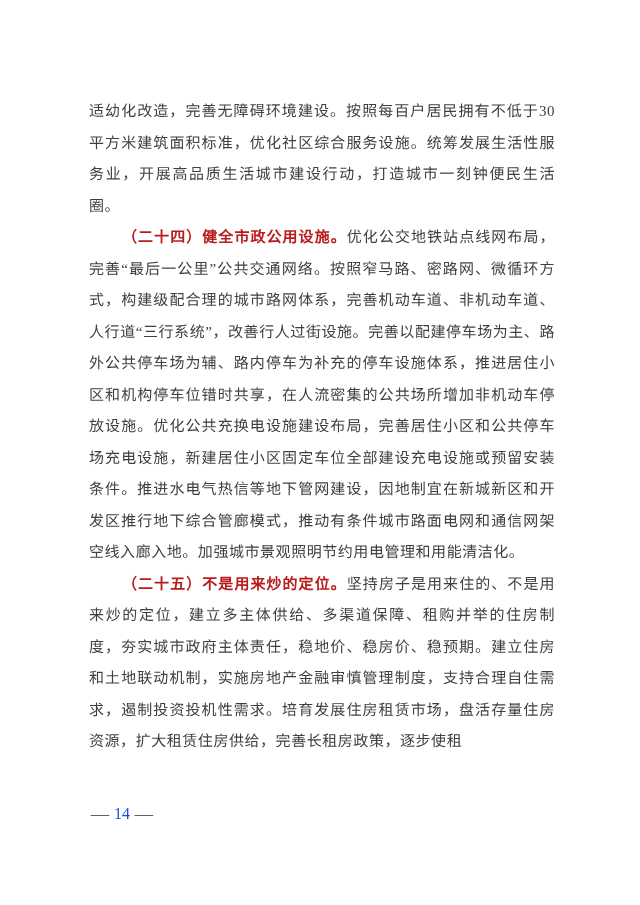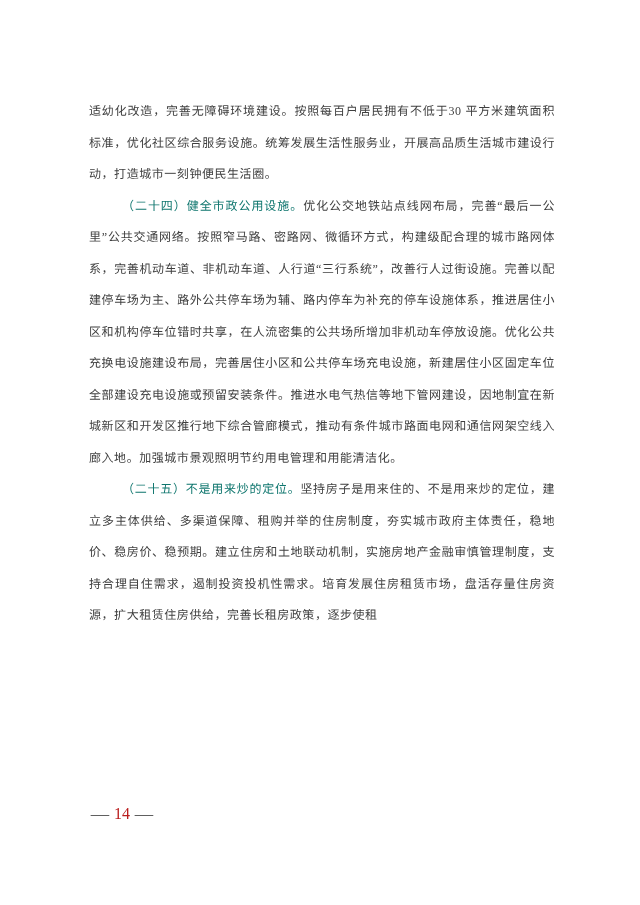--- a/index.html
+++ b/index.html
@@ -18,57 +18,57 @@
   .page {
     position: absolute;
     inset: 0;
     background: #ffffff;
   }
   .content {
     position: absolute;
     left: 89px;
     top: 96px;
     width: 466px;
-    font-size: 12px;
+    font-size: 15px;
     line-height: 31.5px;
     letter-spacing: 0.55px;
     text-align: justify;
     text-justify: inter-character;
     word-break: break-all;
     overflow-wrap: break-word;
   }
   .para {
     margin: 0;
     padding: 0;
   }
   .para.indent {
     text-indent: 33px;
   }
   .section-lead {
-    font-weight: normal;
-    color: #0f766e;
+    font-weight: bold;
+    color: #b91c1c;
   }
   .footer {
     position: absolute;
     left: 92px;
     top: 804px;
     font-size: 16px;
     line-height: 20px;
     color: #454545;
     display: flex;
     align-items: center;
     gap: 5px;
   }
   .footer .dash {
     letter-spacing: 0;
     transform: scaleX(1.15);
   }
   .footer .num {
     padding: 0 1px;
-    color: #b91c1c;
+    color: #1d4ed8;
   }
 </style>
 </head>
 <body>
 
 <div class="page">
 
   <div class="content">
 
     <p class="para"><span>适幼化改造，完善无障碍环境建设。按照每百户居民拥有不低于30 平方米建筑面积标准，优化社区综合服务设施。统筹发展生活性服务业，开展高品质生活城市建设行动，打造城市一刻钟便民生活圈。</span></p>

